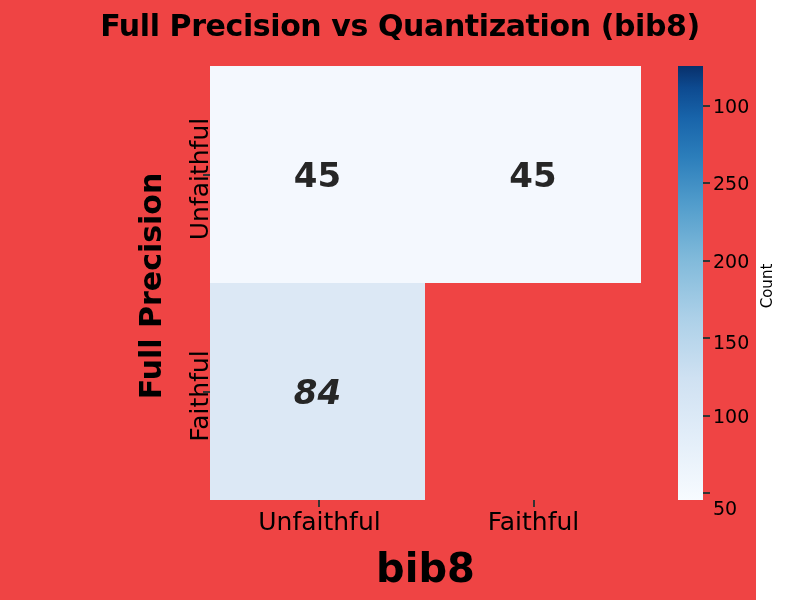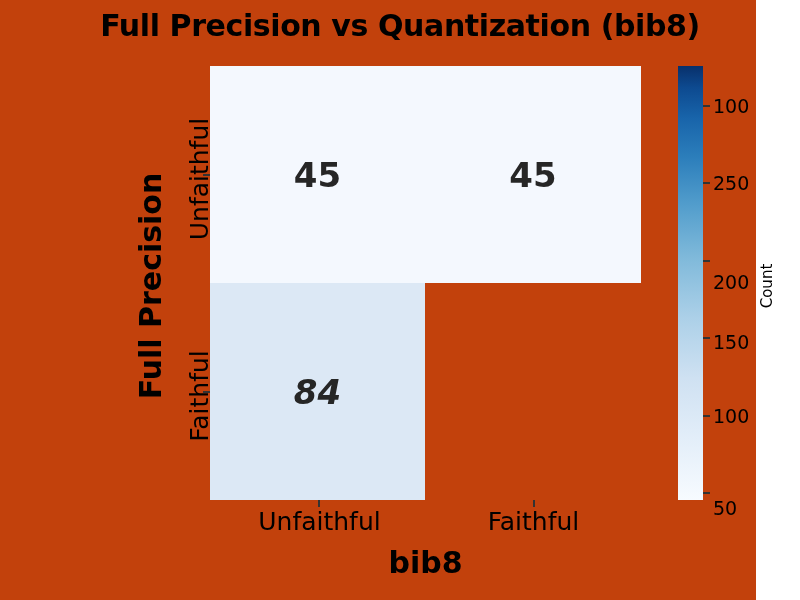--- a/index.html
+++ b/index.html
@@ -11,21 +11,21 @@
     width: 800px;
     height: 600px;
     overflow: hidden;
     font-family: "DejaVu Sans", sans-serif;
     color: #000000;
   }
   #figure {
     position: relative;
     width: 756px;
     height: 600px;
-    background: #c2410c;
+    background: #ef4444;
   }
 
   
   #chart-title {
     position: absolute;
     left: 0;
     top: 8px;
     width: 800px;
     text-align: center;
     font-family: "DejaVu Sans", sans-serif;
@@ -137,21 +137,21 @@
   #xtick-label-faithful   { left: 426px; width: 215px; }
 
   
   #x-axis-label {
     position: absolute;
     left: 210px;
     top: 545px;
     width: 431px;
     text-align: center;
     font-family: "DejaVu Sans", sans-serif;
-    font-size: 30px;
+    font-size: 40px;
     font-weight: bold;
     color: #000000;
     white-space: nowrap;
   }
 
   
   #colorbar {
     position: absolute;
     left: 678px;
     top: 66px;
@@ -247,20 +247,20 @@
 
   <div class="cbar-tick" style="top:105px;"></div>
   <div class="cbar-tick" style="top:182px;"></div>
   <div class="cbar-tick" style="top:260px;"></div>
   <div class="cbar-tick" style="top:337px;"></div>
   <div class="cbar-tick" style="top:415px;"></div>
   <div class="cbar-tick" style="top:492px;"></div>
 
   <div class="cbar-tick-label" style="top:94px;">100</div>
   <div class="cbar-tick-label" style="top:171px;">250</div>
-  <div class="cbar-tick-label" style="top:249px;margin-top:21px;">200</div>
+  <div class="cbar-tick-label" style="top:249px;">200</div>
   <div class="cbar-tick-label" style="top:330px;">150</div>
   <div class="cbar-tick-label" style="top:404px;">100</div>
   <div class="cbar-tick-label" style="top:496px;">50</div>
 
   <div id="colorbar-title">Count</div>
 
 </div>
 
 </body></html>

